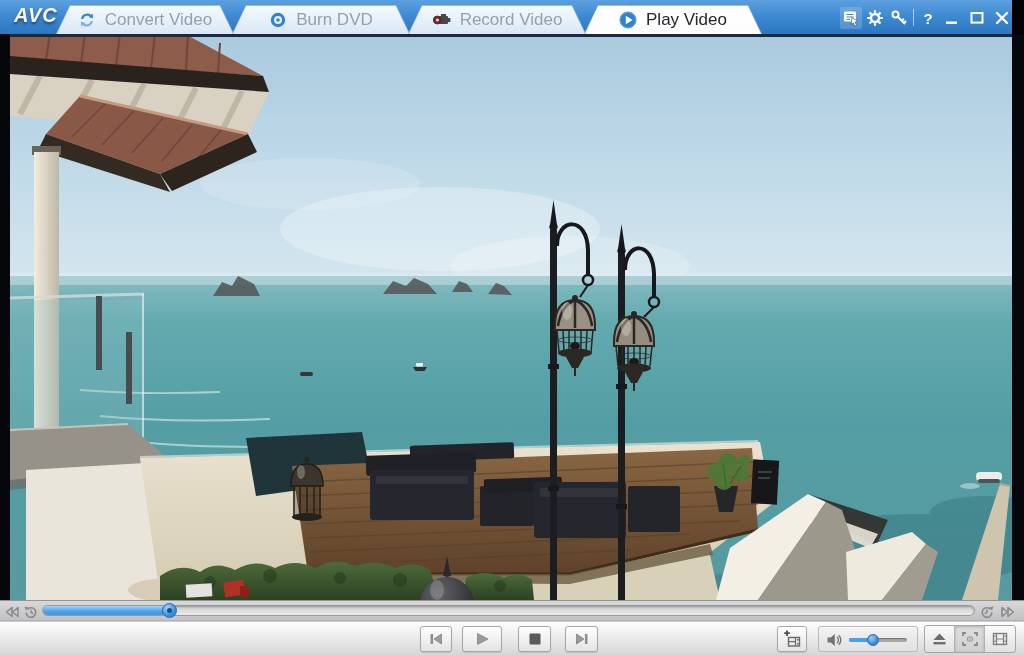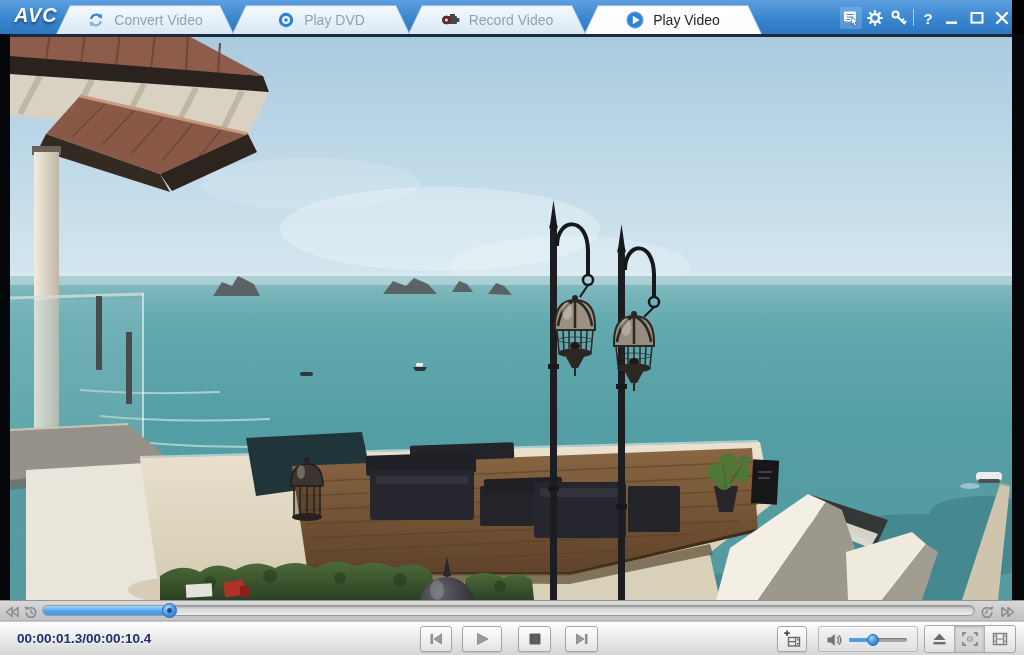--- a/index.html
+++ b/index.html
@@ -23,21 +23,21 @@
     clip-path:polygon(14px 0, calc(100% - 14px) 0, 100% 100%, 0 100%);
     background:#9dbcd9; cursor:default;
   }
   .tab .tab-inner {
     position:absolute; inset:1px 1px 0 1px;
     clip-path:polygon(13px 0, calc(100% - 13px) 0, 100% 100%, 0 100%);
     background:linear-gradient(#f4f9fd, #d9e8f6);
     display:flex; align-items:center; justify-content:center; gap:9px;
   }
   .tab.active .tab-inner { background:linear-gradient(#ffffff, #fdfdfd); }
-  .tab .tab-label { font-size:14px; color:#94a0ac; }
+  .tab .tab-label { font-size:17px; color:#94a0ac; }
   .tab.active .tab-label { color:#22262a; }
   .tab-icon { display:block; }
 
   .tb-btn { position:absolute; top:7px; width:22px; height:22px;
     display:flex; align-items:center; justify-content:center; border-radius:2px; }
   .tb-btn.lit { background:rgba(255,255,255,.18); }
   #tb-help-label { color:#fff; font-size:15px; font-weight:bold; }
   .tb-divider { position:absolute; top:9px; width:1px; height:17px; background:rgba(255,255,255,.55); }
 
   
@@ -137,21 +137,21 @@
       </div>
     </div>
 
     <div class="tab" style="left:232px;">
       <div class="tab-inner">
         <svg class="tab-icon" width="18" height="18" viewBox="0 0 18 18">
           <circle cx="9" cy="9" r="7.2" fill="#2f82d4"></circle>
           <circle cx="9" cy="9" r="4" fill="#eaf2fb"></circle>
           <circle cx="9" cy="9" r="1.8" fill="#2f82d4"></circle>
         </svg>
-        <span class="tab-label">Play DVD</span>
+        <span class="tab-label">Burn DVD</span>
       </div>
     </div>
 
     <div class="tab active" style="left:584px;">
       <div class="tab-inner">
         <svg class="tab-icon" width="18" height="18" viewBox="0 0 18 18">
           <circle cx="9" cy="9" r="8" fill="#2f82d4" stroke="#1a5fae" stroke-width="1"></circle>
           <circle cx="9" cy="9" r="8" fill="none" stroke="rgba(255,255,255,.35)" stroke-width="1.4"></circle>
           <polygon points="6.8,4.8 13.6,9 6.8,13.2" fill="#ffffff"></polygon>
         </svg>
@@ -528,21 +528,20 @@
     </div>
     <div class="seek-mini" style="left:999px;">
       <svg width="16" height="16" viewBox="0 0 16 16">
         <polygon points="2,3.5 7.5,8 2,12.5" fill="none" stroke="#87898d" stroke-width="1.5" stroke-linejoin="round"></polygon>
         <polygon points="8,3.5 13.5,8 8,12.5" fill="none" stroke="#87898d" stroke-width="1.5" stroke-linejoin="round"></polygon>
       </svg>
     </div>
   </div>
 
   <div id="control-bar">
-    <div id="time-display">00:00:01.3/00:00:10.4</div>
 
     <div class="ctl-btn" style="left:420px; width:32px;">
       <svg width="16" height="14" viewBox="0 0 16 14">
         <rect x="2.5" y="2" width="2.6" height="10" fill="#8f8f8f"></rect>
         <polygon points="13.5,2 13.5,12 6,7" fill="#9b9b9b" stroke="#828282" stroke-width=".8"></polygon>
       </svg>
     </div>
     <div class="ctl-btn" style="left:462px; width:40px;">
       <svg width="16" height="14" viewBox="0 0 16 14">
         <polygon points="3.5,1.5 14,7 3.5,12.5" fill="#9b9b9b" stroke="#828282" stroke-width=".8"></polygon>

